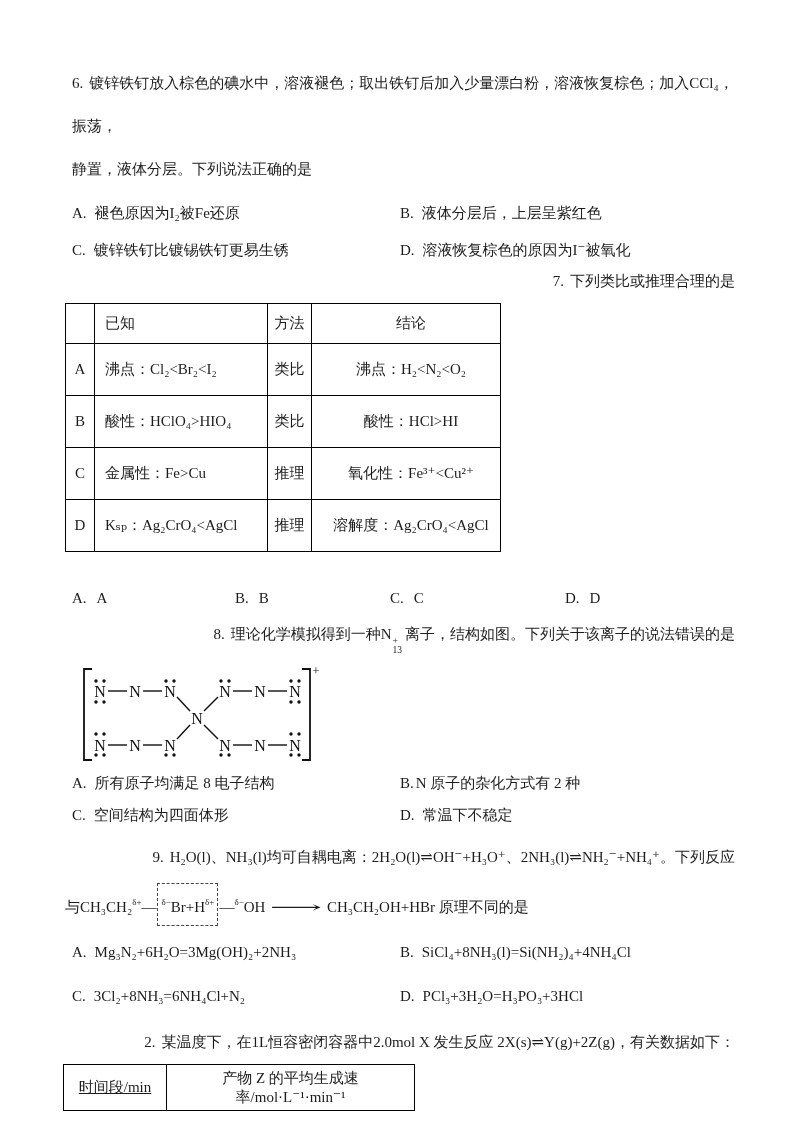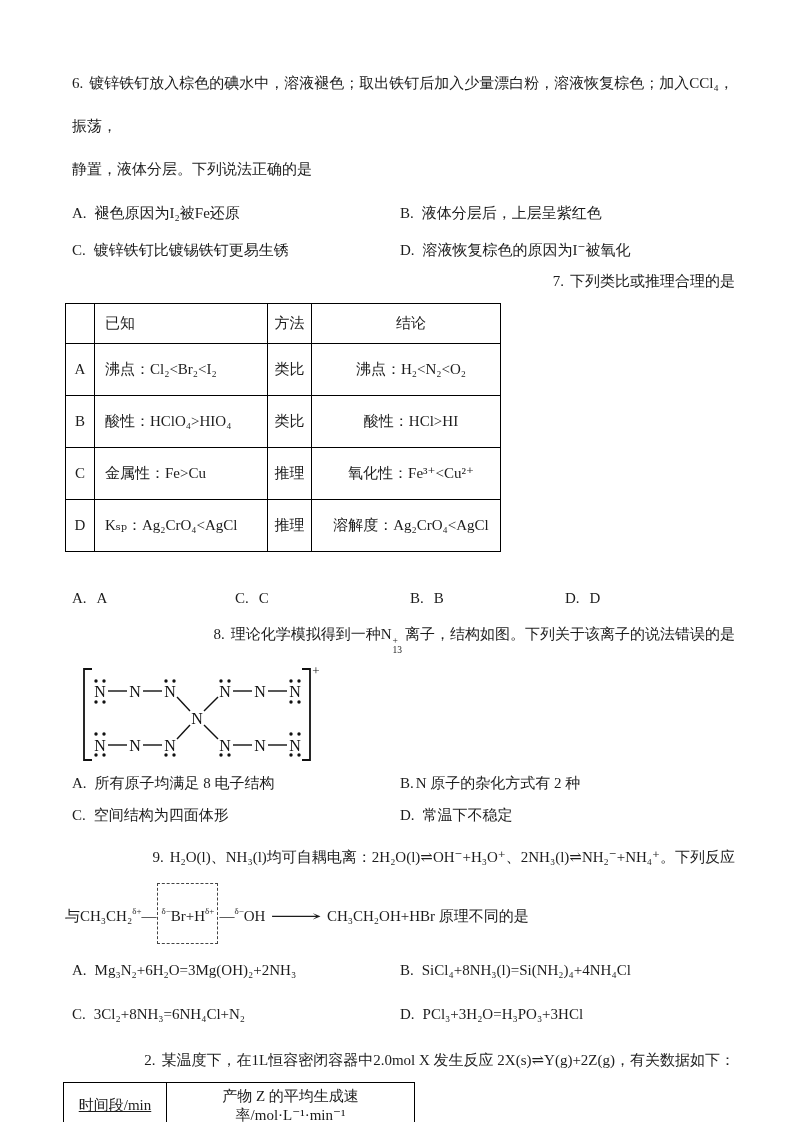--- a/index.html
+++ b/index.html
@@ -39,21 +39,21 @@
   .ans-row .a2{width:155px;}
   .ans-row .a3{width:175px;}
   .ans-item span:first-child{margin-right:10px;}
   
   .ionstack{display:inline-flex;flex-direction:column;align-items:flex-start;line-height:1;font-size:9.5px;vertical-align:-5px;margin:0 3px 0 1px;}
   .ionstack span{display:block;height:9px;}
   
   .diagram{margin:8px 0 0 3px;height:100px;}
   
   .rxn-line{margin:14px 0 0 -7px;line-height:34px;white-space:nowrap;}
-  .dashed-box{display:inline-block;border:1px dashed #444;padding:10px 3px;margin:0 1px;}
+  .dashed-box{display:inline-block;border:1px dashed #444;padding:1px 3px;margin:0 1px;}
   .dsup{font-size:9px;vertical-align:7px;letter-spacing:0;}
   .arrow{display:inline-block;transform:scaleX(2.4);margin:0 20px;}
   .q9opts .opt-row{height:44px;}
   
   table.rate{border-collapse:collapse;margin:10px 0 0 -9px;table-layout:fixed;width:352px;}
   table.rate th{border:1.5px solid #000;font-weight:normal;text-align:center;padding:0 4px;}
   table.rate .r1{width:94px;text-decoration:underline;}
   table.rate tr{height:46px;}
   .mt12{margin-top:12px;}
   .mt14{margin-top:14px;}
@@ -126,22 +126,22 @@
         <tr>
           <td class="c-key">D</td>
           <td class="c-known">Kₛₚ：Ag₂CrO₄&lt;AgCl</td>
           <td class="c-method">推理</td>
           <td class="c-concl">溶解度：Ag₂CrO₄&lt;AgCl</td>
         </tr>
       </tbody>
     </table>
     <div class="ans-row">
       <span class="ans-item a1"><span>A.</span><span>A</span></span>
+      <span class="ans-item a2"><span>B.</span><span>B</span></span>
       <span class="ans-item a3"><span>C.</span><span>C</span></span>
-      <span class="ans-item a2"><span>B.</span><span>B</span></span>
       <span class="ans-item"><span>D.</span><span>D</span></span>
     </div>
   </section>
 
   <section>
     <div class="stem mt12">
       <span class="qnum">8.</span><span>理论化学模拟得到一种</span><span class="ion"><span>N</span><span class="ionstack">
             <span>+</span>
             <span>13</span>
           </span></span><span>离子，结构如图。下列关于该离子的说法错误的是</span>

